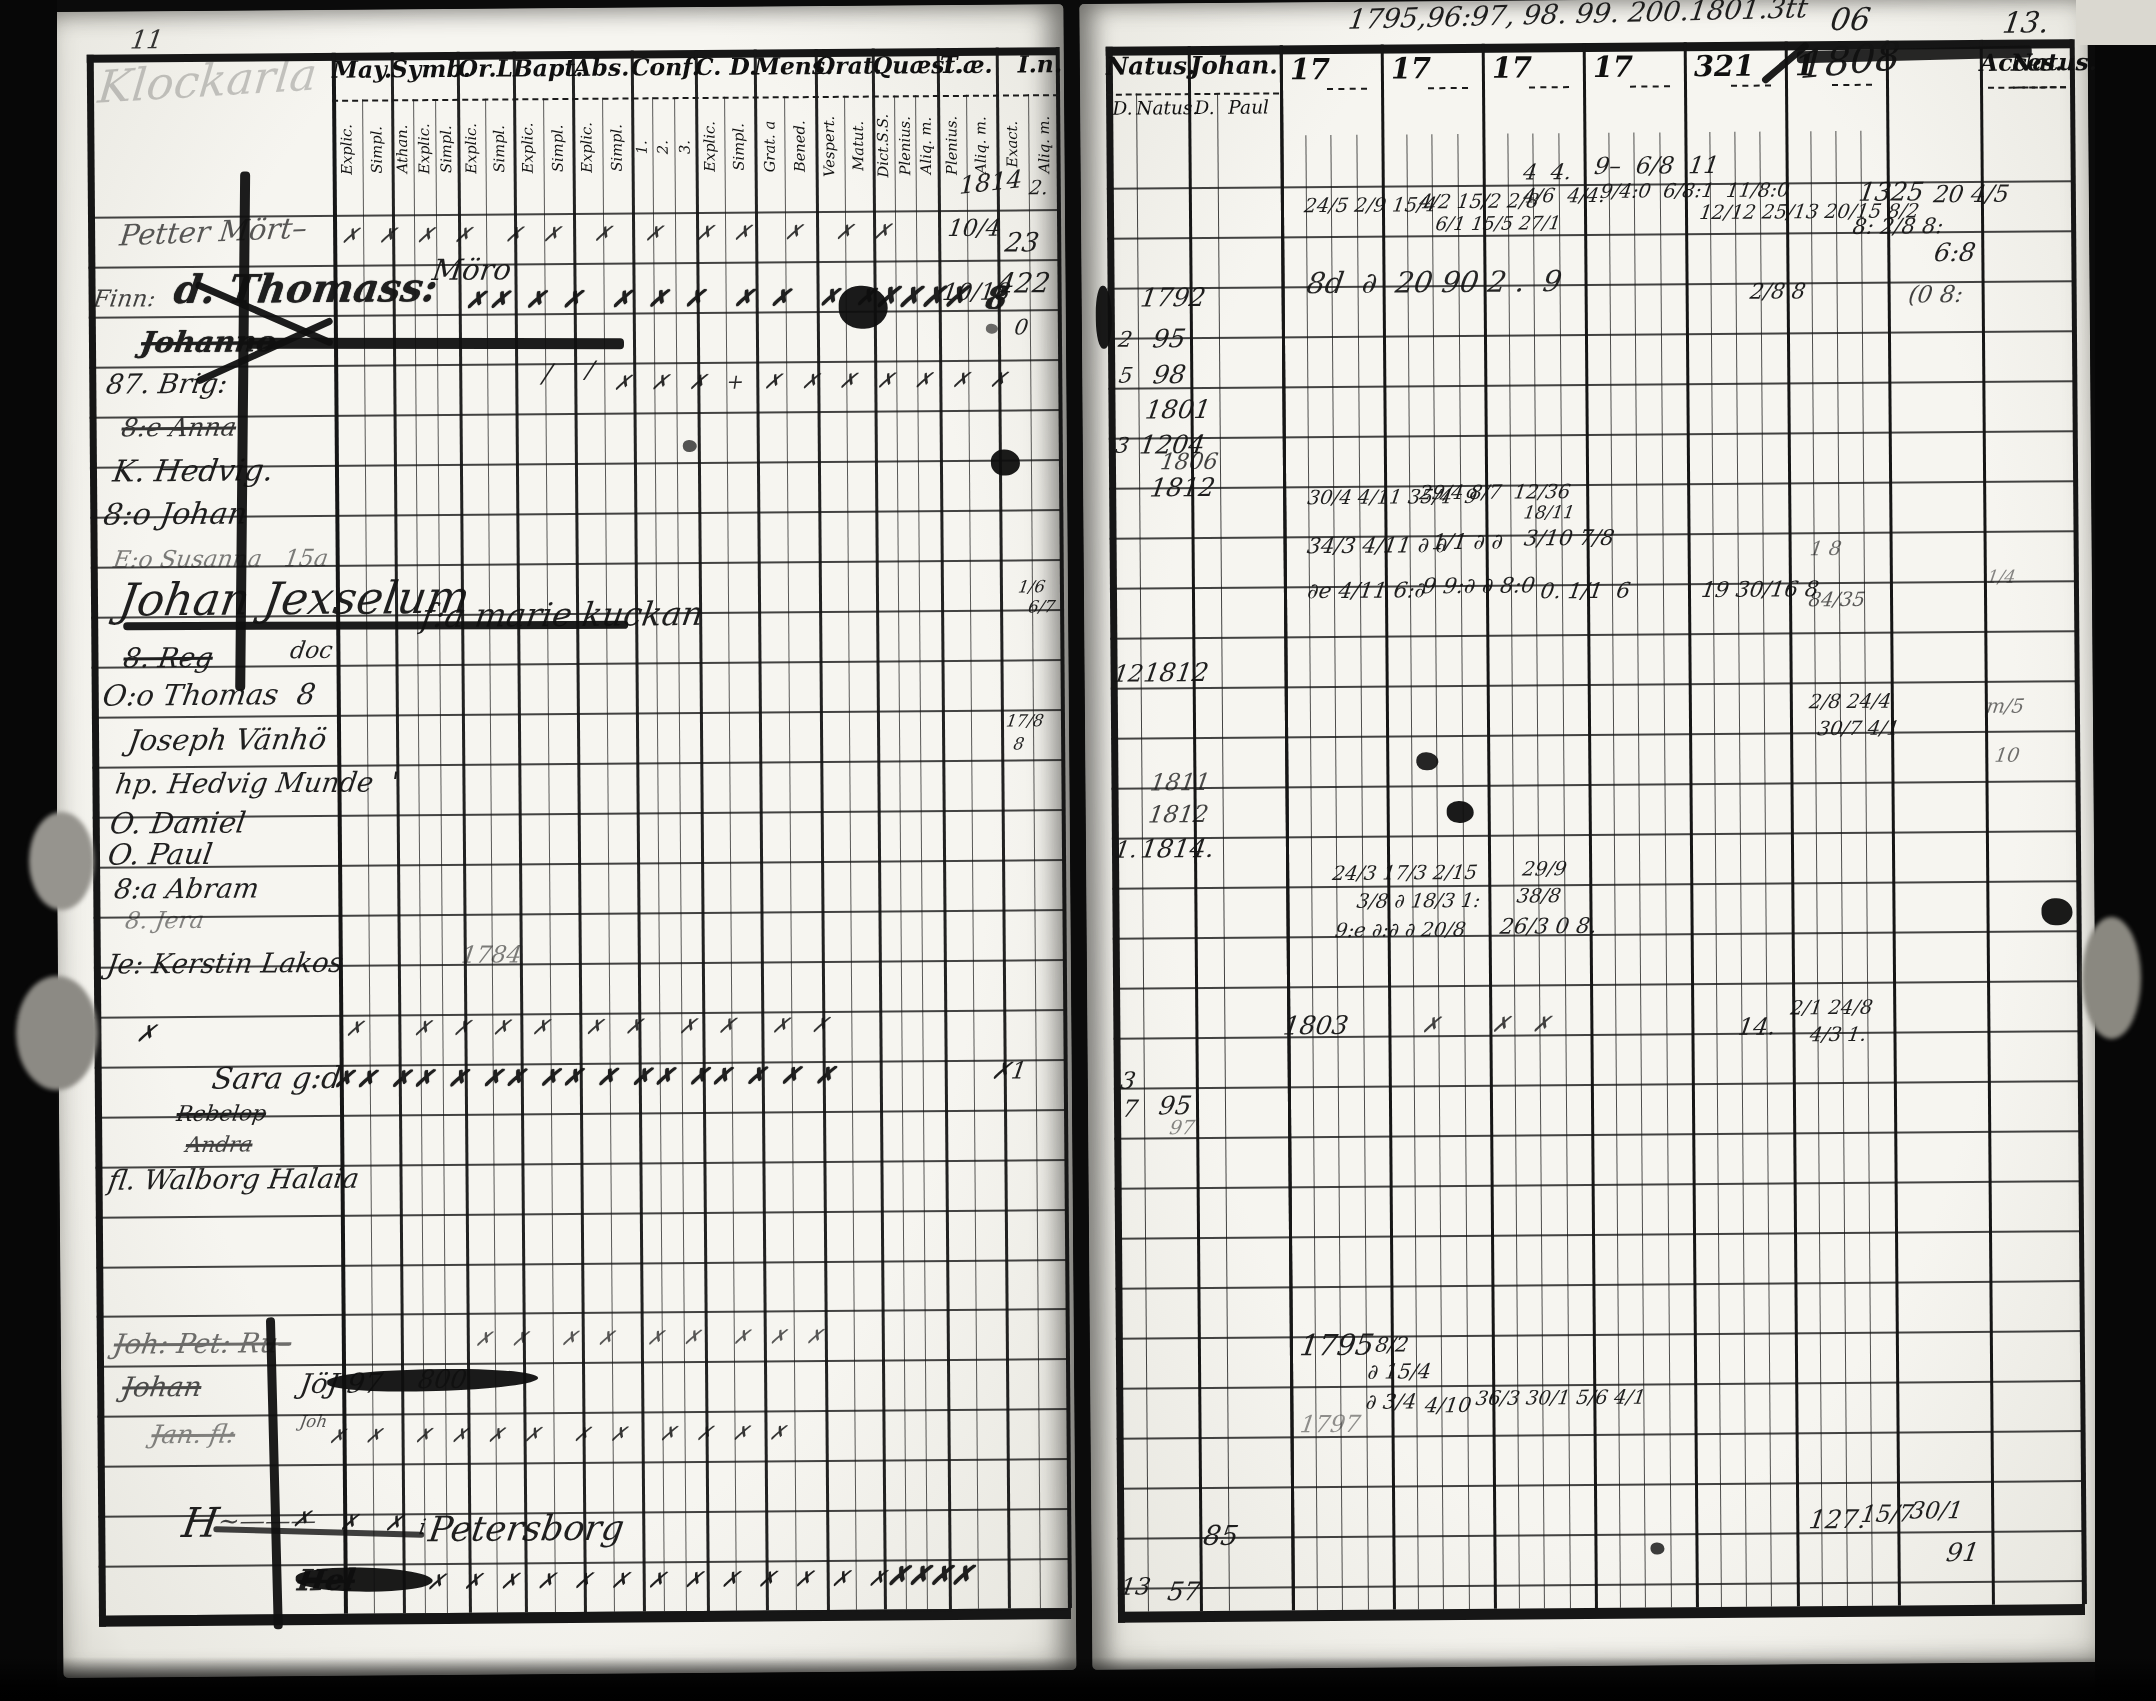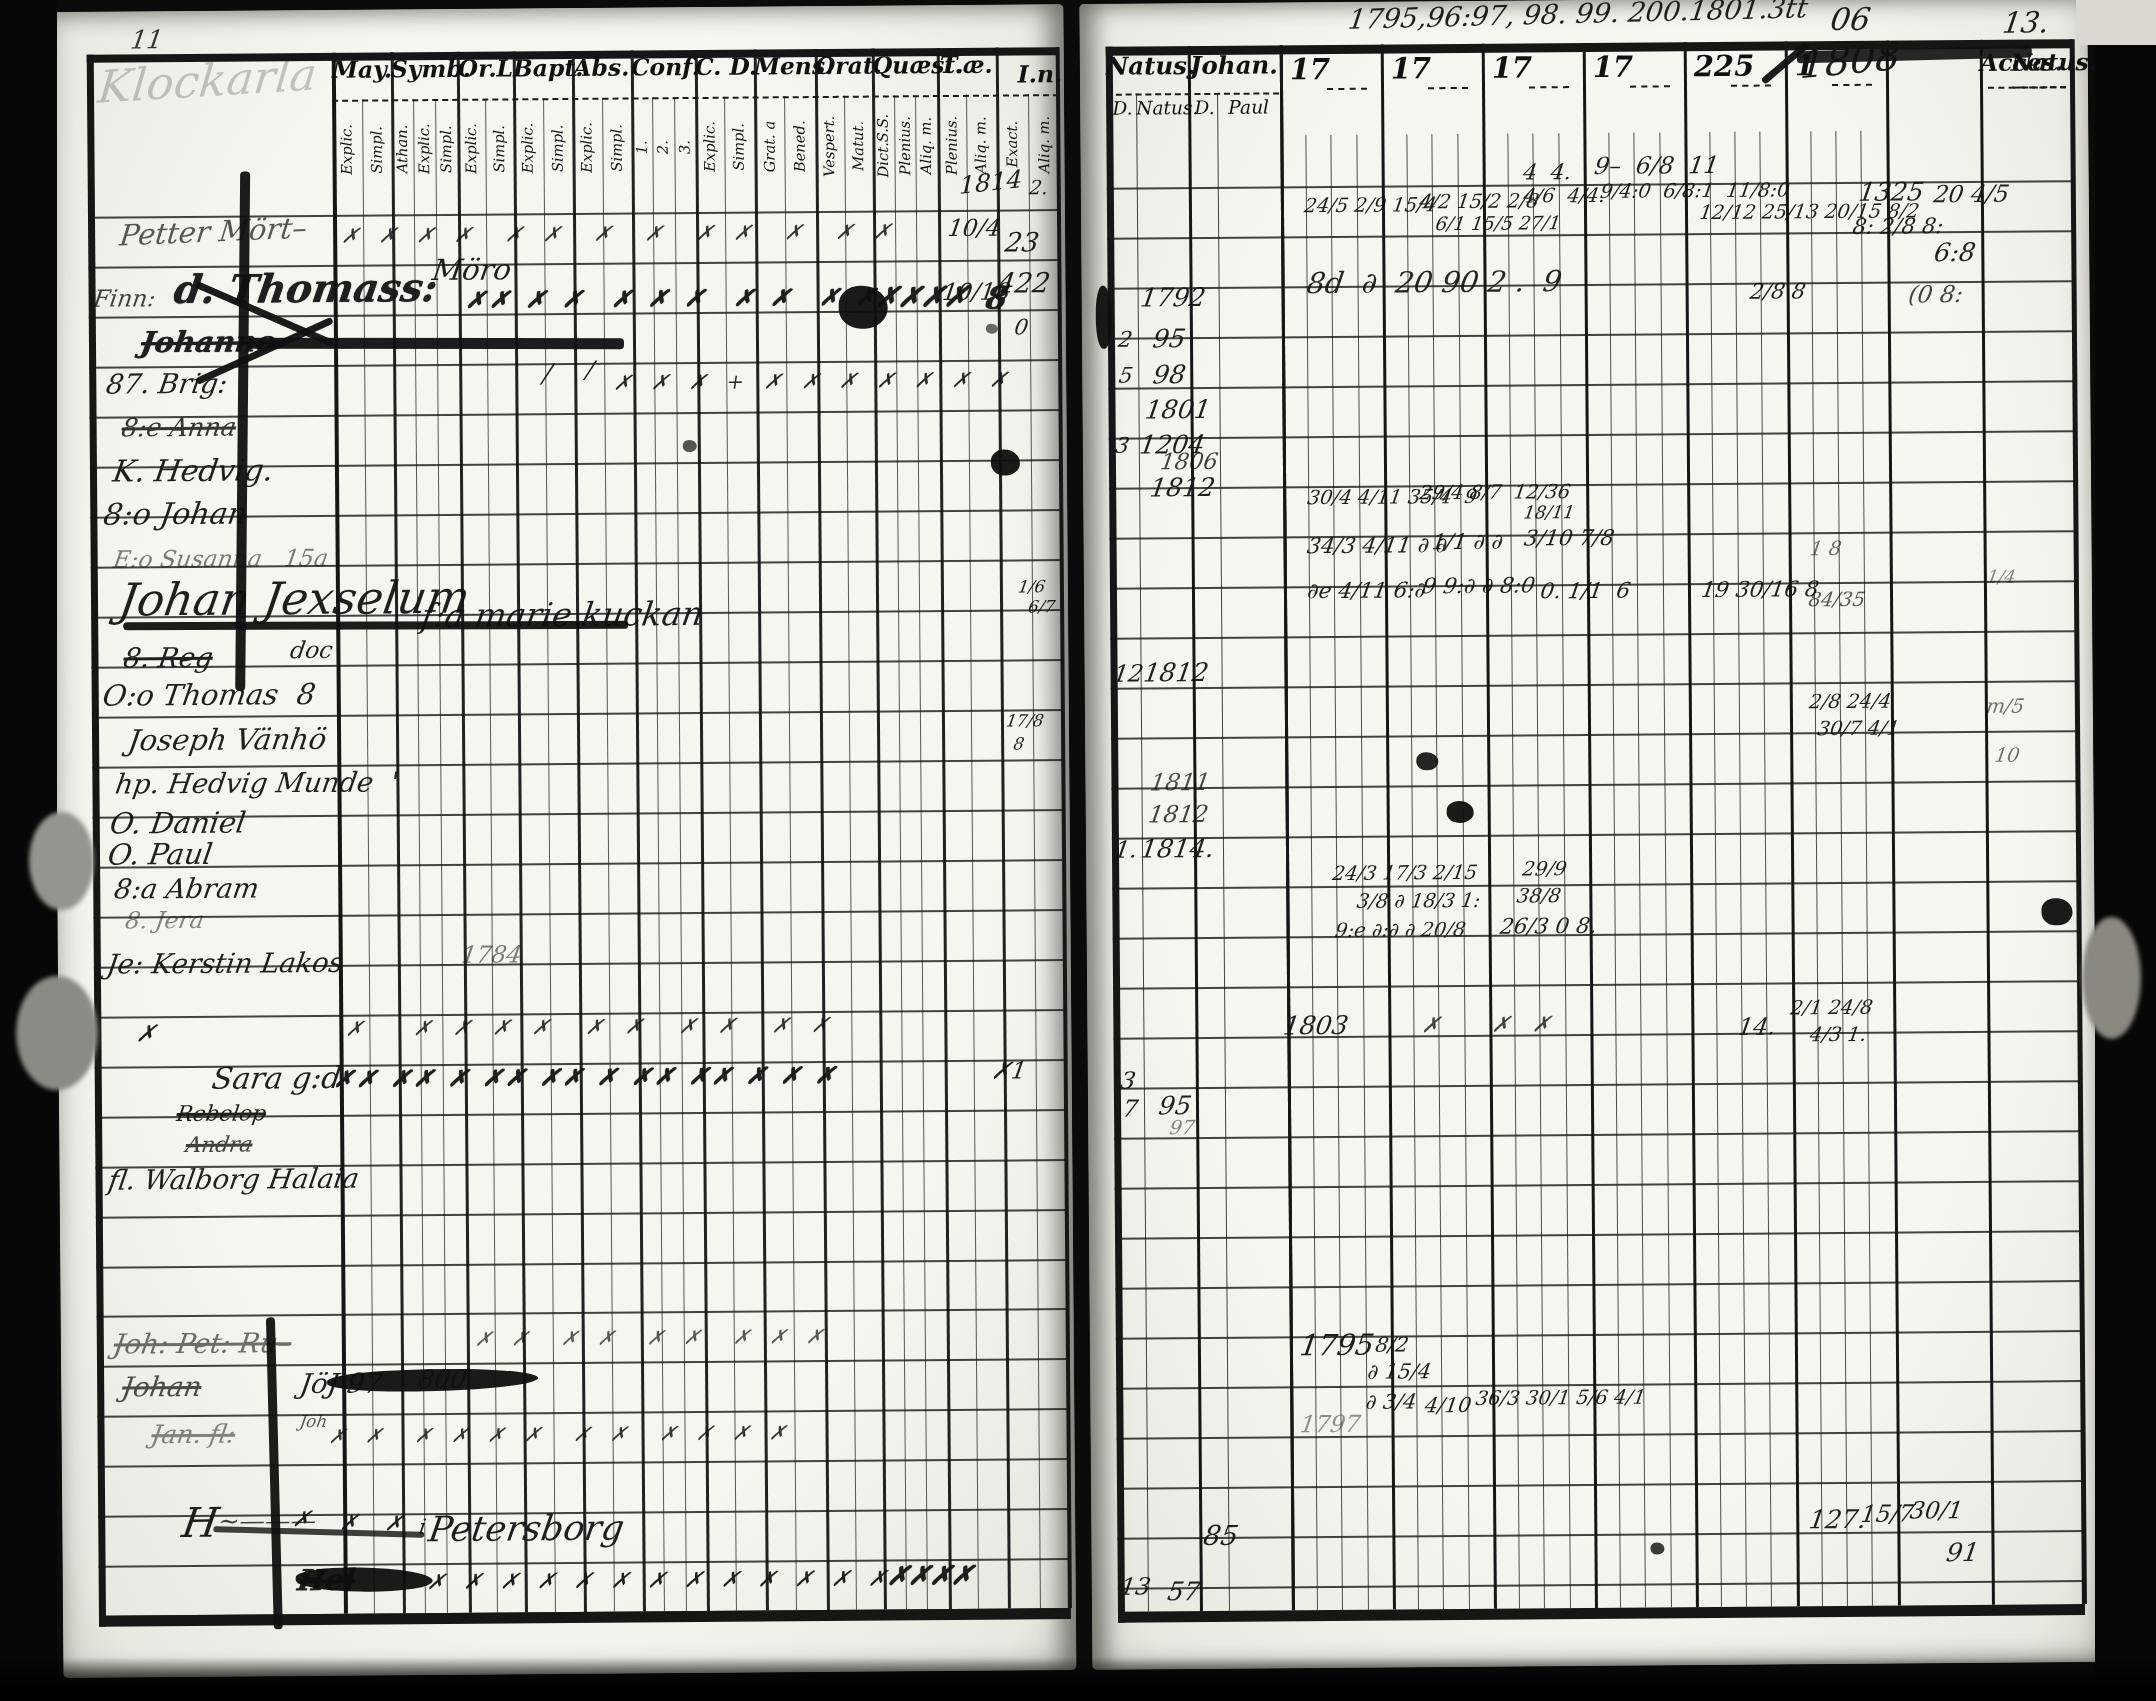--- a/index.html
+++ b/index.html
@@ -97,21 +97,21 @@
         <div class="printed" style="left: 878px; top: 53px; font-size: 23.5px; font-weight: 600; width: 65px; text-align: center;">Quæst.</div>
         <div class="printed vert" style="left: 878px; top: 98px; font-size: 14.7px; width: 21.6px; height: 92px; display: flex; align-items: center; justify-content: center;">Dict.S.S.</div>
         <div class="vline" style="left: 900px; top: 94px; width: 1.2px; height: 1514px; opacity: 0.7;"></div>
         <div class="printed vert" style="left: 900px; top: 98px; font-size: 14.7px; width: 21.6px; height: 92px; display: flex; align-items: center; justify-content: center;">Plenius.</div>
         <div class="vline" style="left: 921px; top: 94px; width: 1.2px; height: 1514px; opacity: 0.7;"></div>
         <div class="printed vert" style="left: 921px; top: 98px; font-size: 14.7px; width: 21.6px; height: 92px; display: flex; align-items: center; justify-content: center;">Aliq. m.</div>
         <div class="printed" style="left: 943px; top: 53px; font-size: 23.5px; font-weight: 600; width: 59px; text-align: center;">T.æ.</div>
         <div class="printed vert" style="left: 943px; top: 98px; font-size: 14.7px; width: 29px; height: 92px; display: flex; align-items: center; justify-content: center;">Plenius.</div>
         <div class="vline" style="left: 972px; top: 94px; width: 1.2px; height: 1514px; opacity: 0.7;"></div>
         <div class="printed vert" style="left: 972px; top: 98px; font-size: 14.7px; width: 29px; height: 92px; display: flex; align-items: center; justify-content: center;">Aliq. m.</div>
-        <div class="printed" style="left: 1002px; top: 63px; font-size: 23.5px; font-weight: 600; width: 88px; text-align: center;">I.n.</div>
+        <div class="printed" style="left: 1002px; top: 53px; font-size: 23.5px; font-weight: 600; width: 88px; text-align: center;">I.n.</div>
         <div class="printed vert" style="left: 1002px; top: 98px; font-size: 14.7px; width: 32px; height: 92px; display: flex; align-items: center; justify-content: center;">Exact.</div>
         <div class="vline" style="left: 1034px; top: 94px; width: 1.2px; height: 1514px; opacity: 0.7;"></div>
         <div class="printed vert" style="left: 1034px; top: 98px; font-size: 14.7px; width: 32px; height: 92px; display: flex; align-items: center; justify-content: center;">Aliq. m.</div>
         <div class="hline" style="left: 93px; top: 209px; width: 972px; height: 1.7px; opacity: 0.8;"></div>
         <div class="hline" style="left: 93px; top: 259px; width: 972px; height: 1.7px; opacity: 0.8;"></div>
         <div class="hline" style="left: 93px; top: 309px; width: 972px; height: 1.7px; opacity: 0.8;"></div>
         <div class="hline" style="left: 93px; top: 359px; width: 972px; height: 1.7px; opacity: 0.8;"></div>
         <div class="hline" style="left: 93px; top: 409px; width: 972px; height: 1.7px; opacity: 0.8;"></div>
         <div class="hline" style="left: 93px; top: 459px; width: 972px; height: 1.7px; opacity: 0.8;"></div>
         <div class="hline" style="left: 93px; top: 509px; width: 972px; height: 1.7px; opacity: 0.8;"></div>
@@ -179,21 +179,21 @@
         <div class="printed" style="left: 1223px; top: 100px; font-size: 18.6px; width: 63px; text-align: center;">Paul</div>
         <div class="dash-under" style="left: 1112px; top: 94px; width: 173px; height: 0px;"></div>
         <div class="printed" style="left: 1296px; top: 57px; font-size: 29px; font-weight: 600;">17</div>
         <div class="dash-under" style="left: 1333px; top: 90px; width: 40px; height: 0px;"></div>
         <div class="printed" style="left: 1397px; top: 57px; font-size: 29px; font-weight: 600;">17</div>
         <div class="dash-under" style="left: 1434px; top: 90px; width: 40px; height: 0px;"></div>
         <div class="printed" style="left: 1498px; top: 57px; font-size: 29px; font-weight: 600;">17</div>
         <div class="dash-under" style="left: 1535px; top: 90px; width: 40px; height: 0px;"></div>
         <div class="printed" style="left: 1599px; top: 57px; font-size: 29px; font-weight: 600;">17</div>
         <div class="dash-under" style="left: 1636px; top: 90px; width: 40px; height: 0px;"></div>
-        <div class="printed" style="left: 1700px; top: 57px; font-size: 29px; font-weight: 600;">225</div>
+        <div class="printed" style="left: 1700px; top: 57px; font-size: 29px; font-weight: 600;">321</div>
         <div class="dash-under" style="left: 1737px; top: 90px; width: 40px; height: 0px;"></div>
         <div class="printed" style="left: 1801px; top: 57px; font-size: 29px; font-weight: 600;">1</div>
         <div class="dash-under" style="left: 1838px; top: 90px; width: 40px; height: 0px;"></div>
         <div class="printed" style="left: 1986px; top: 59px; font-size: 23.5px; width: 69px; text-align: center; font-weight: 600;">Acces.</div>
         <div class="printed" style="left: 2017px; top: 59px; font-size: 23.5px; font-weight: 600;">Natus.</div>
         <div class="dash-under" style="left: 1994px; top: 94px; width: 78px; height: 0px;"></div>
         <div class="dash-under" style="left: 2019px; top: 94px; width: 53px; height: 0px;"></div>
         <div class="hline" style="left: 1112px; top: 188px; width: 967px; height: 1.7px; opacity: 0.8;"></div>
         <div class="hline" style="left: 1112px; top: 238px; width: 967px; height: 1.7px; opacity: 0.8;"></div>
         <div class="hline" style="left: 1112px; top: 288px; width: 967px; height: 1.7px; opacity: 0.8;"></div>

